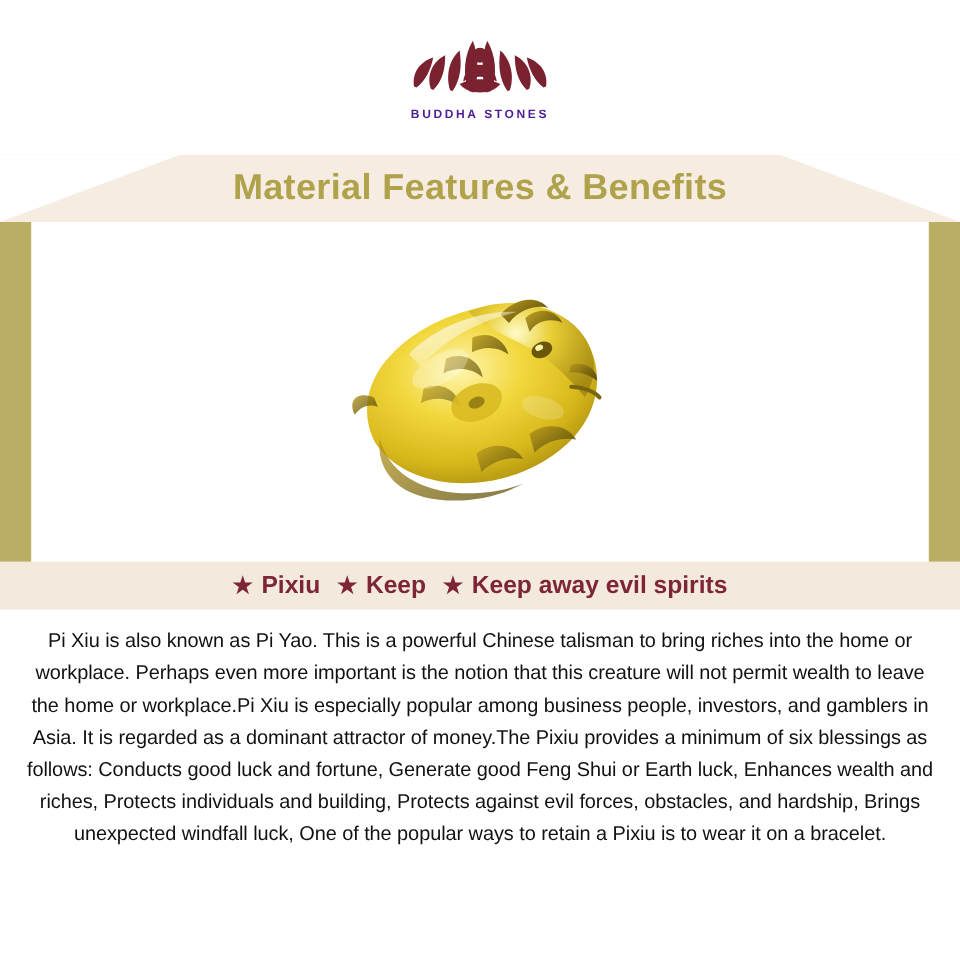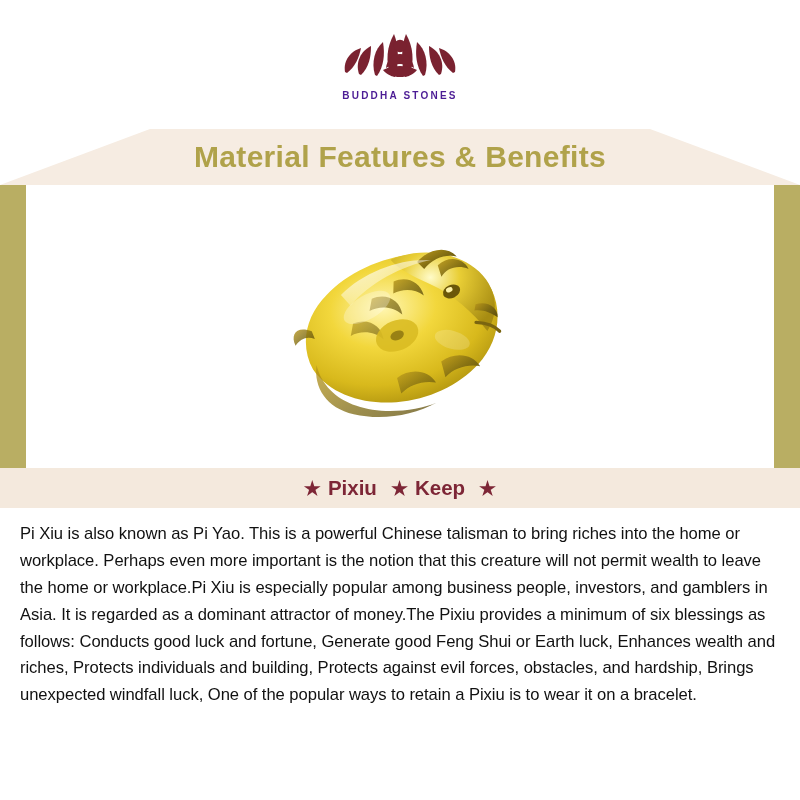--- a/index.html
+++ b/index.html
@@ -191,21 +191,21 @@
 
   
   .body-copy {
     position: relative;
     padding: 13px 20px 0 20px;
     font-size: 16.6px;
     line-height: 1.62;
     color: #111111;
     font-family: "Liberation Sans", sans-serif;
     z-index: 6;
-    text-align: left;
+    text-align: center;
     letter-spacing: -0.05px;
   }
 </style>
 </head>
 <body>
 
 <div class="page">
 
   <div class="corner corner-tl"></div>
   <div class="corner corner-tr"></div>
@@ -311,18 +311,19 @@
     <div class="benefit">
       <span class="star">★</span>
       <span>Pixiu</span>
     </div>
     <div class="benefit">
       <span class="star">★</span>
       <span>Keep</span>
     </div>
     <div class="benefit">
       <span class="star">★</span>
+      <span>Keep away evil spirits</span>
     </div>
   </div>
 
   <div class="body-copy">Pi Xiu is also known as Pi Yao. This is a powerful Chinese talisman to bring riches into the home or workplace. Perhaps even more important is the notion that this creature will not permit wealth to leave the home or workplace.Pi Xiu is especially popular among business people, investors, and gamblers in Asia. It is regarded as a dominant attractor of money.The Pixiu provides a minimum of six blessings as follows: Conducts good luck and fortune, Generate good Feng Shui or Earth luck, Enhances wealth and riches, Protects individuals and building, Protects against evil forces, obstacles, and hardship, Brings unexpected windfall luck, One of the popular ways to retain a Pixiu is to wear it on a bracelet.</div>
 
 </div>
 
 </body></html>

